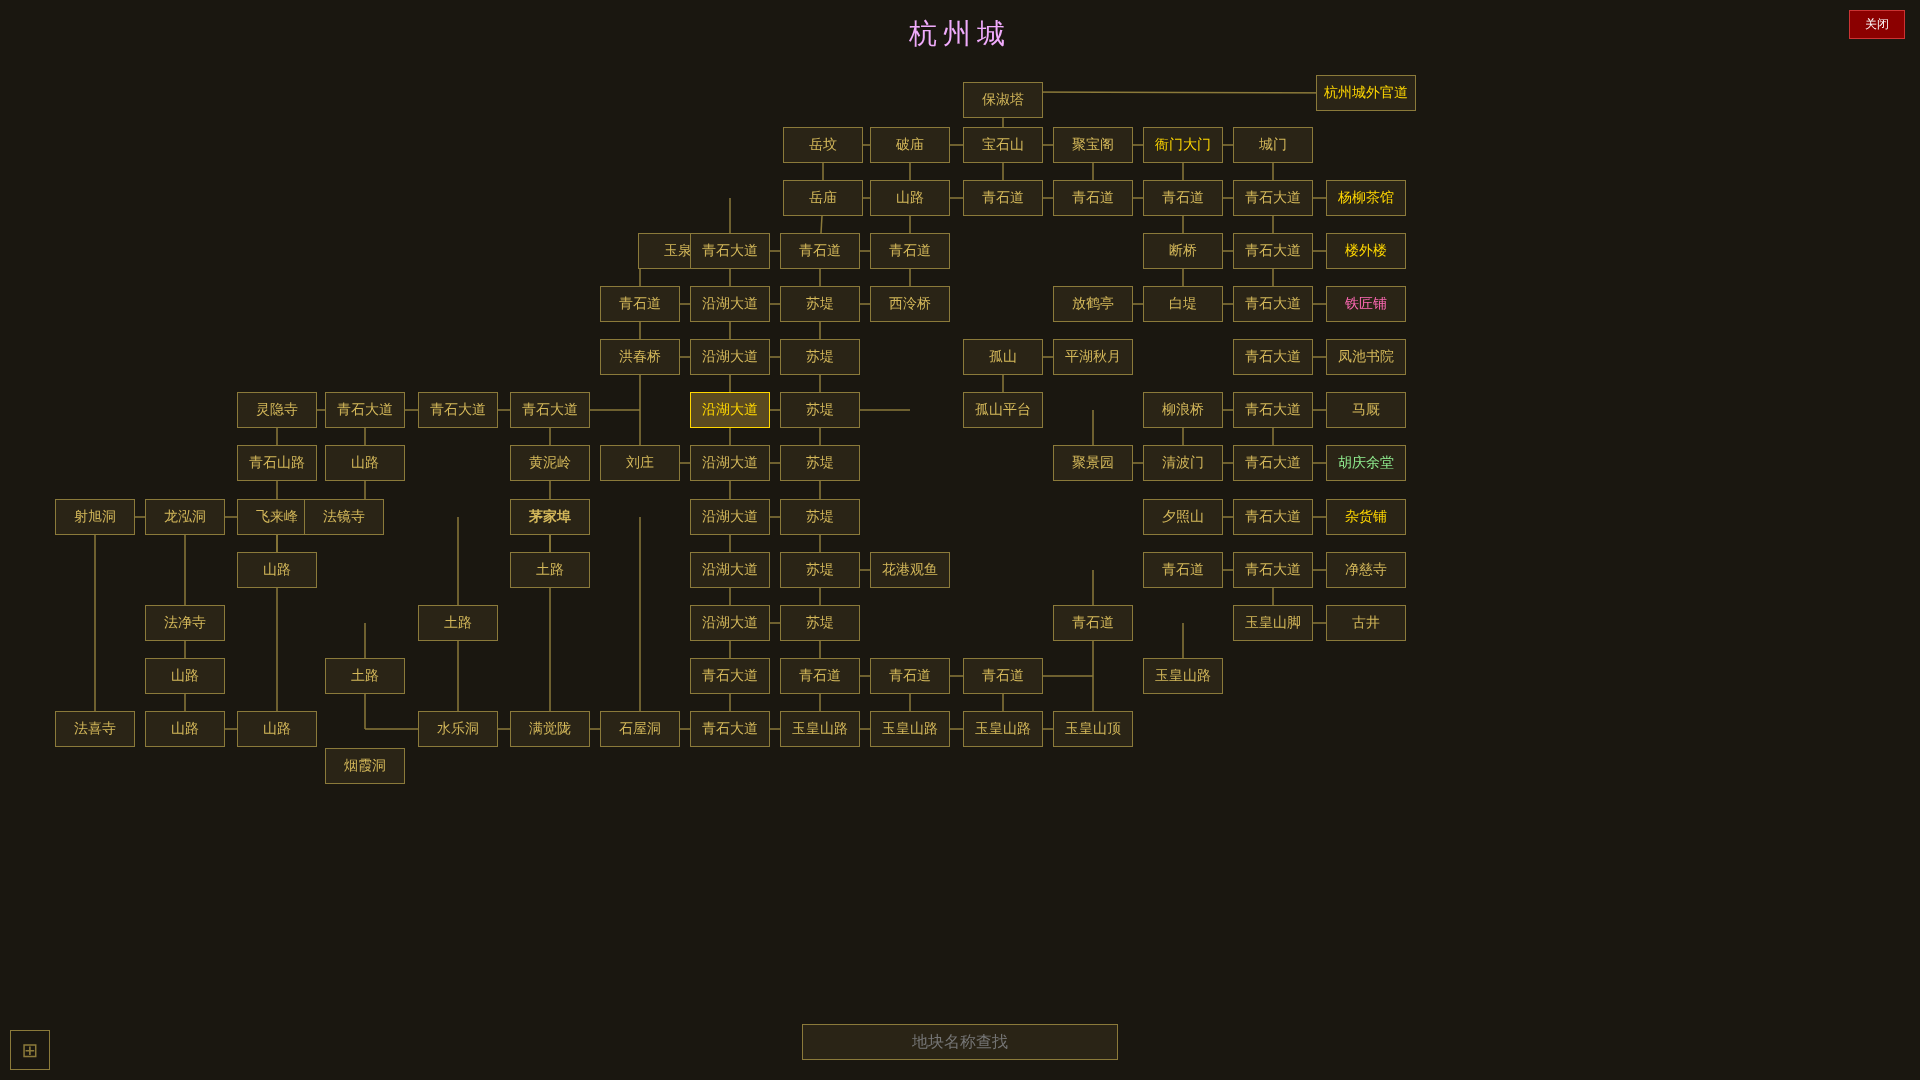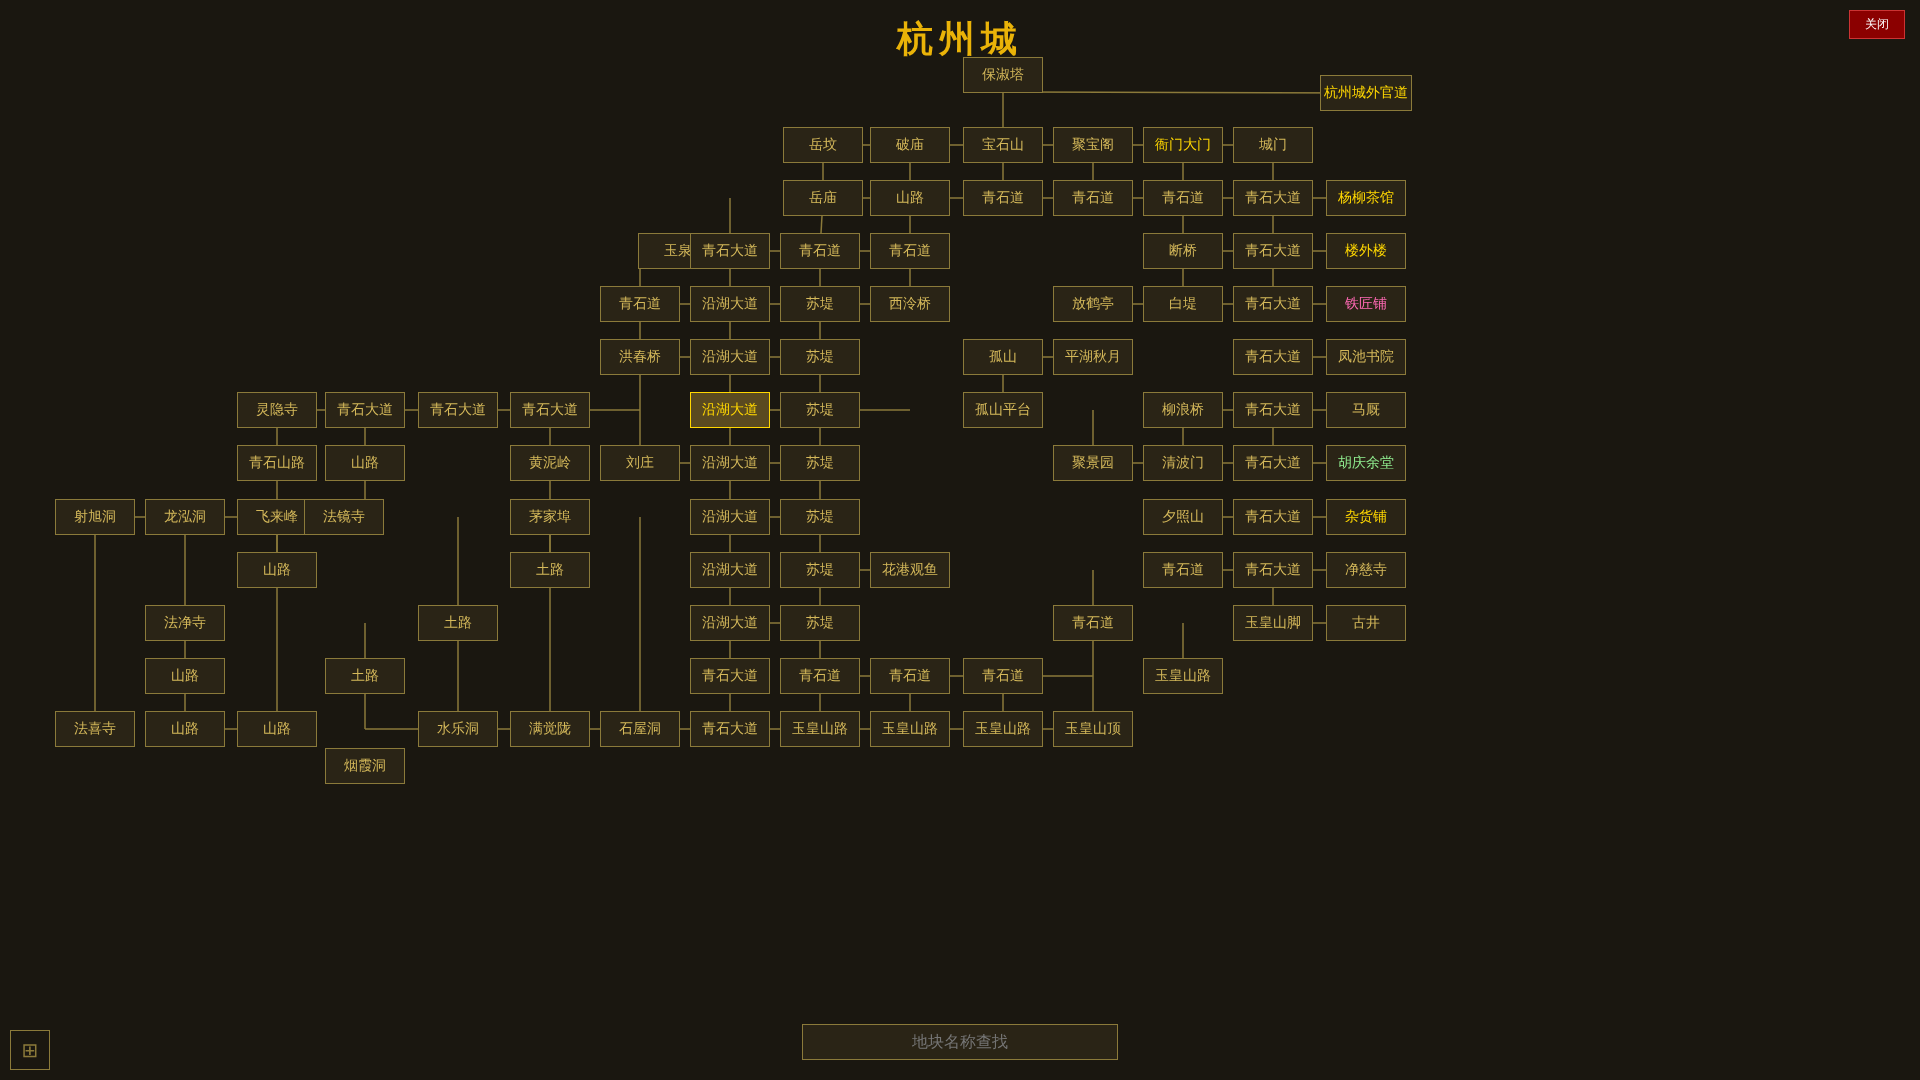--- a/index.html
+++ b/index.html
@@ -10,24 +10,24 @@
       font-family: 'SimSun', 'STSong', serif;
       overflow: hidden;
       position: relative;
     }
 
     #title {
       position: absolute;
       top: 15px;
       left: 50%;
       transform: translateX(-50%);
-      color: #eab308;
-      font-size: 36px;
+      color: #f0abfc;
+      font-size: 28px;
       letter-spacing: 6px;
-      font-weight: bold;
+      font-weight: normal;
     }
 
     #close-btn {
       position: absolute;
       top: 10px;
       right: 15px;
       background: #8b0000;
       border: 1px solid #cc3333;
       color: #fff;
       padding: 5px 15px;
@@ -97,21 +97,21 @@
       color: #ff69b4;
     }
 
     .node.special-green {
       background: #2a2416;
       border-color: #8b7a3a;
       color: #90ee90;
     }
 
     .node.wide {
-      width: 92px;
+      width: 100px;
     }
 
     .node.highlighted {
       background: #5a4a20;
       border-color: #ffd700;
       color: #ffd700;
     }
 
     #bottom-left-icon {
       position: absolute;
@@ -255,21 +255,21 @@
       <line x1="365" y1="729" x2="458" y2="729" stroke="#8b7a3a" stroke-width="1.5"></line>
       <line x1="458" y1="729" x2="550" y2="729" stroke="#8b7a3a" stroke-width="1.5"></line>
       <line x1="550" y1="729" x2="640" y2="729" stroke="#8b7a3a" stroke-width="1.5"></line>
       <line x1="640" y1="729" x2="730" y2="729" stroke="#8b7a3a" stroke-width="1.5"></line>
       <line x1="730" y1="729" x2="820" y2="729" stroke="#8b7a3a" stroke-width="1.5"></line>
       <line x1="820" y1="729" x2="910" y2="729" stroke="#8b7a3a" stroke-width="1.5"></line>
       <line x1="910" y1="729" x2="1003" y2="729" stroke="#8b7a3a" stroke-width="1.5"></line>
       <line x1="1003" y1="729" x2="1093" y2="729" stroke="#8b7a3a" stroke-width="1.5"></line>
       <line x1="185" y1="729" x2="277" y2="729" stroke="#8b7a3a" stroke-width="1.5"></line>
     </svg>
-<div class="node normal" style="left: 1003px; top: 75px;">保淑塔</div>
+<div class="node normal" style="left: 1003px; top: 100px;">保淑塔</div>
     <div class="node special-yellow wide" style="left: 1366px; top: 93px;">杭州城外官道</div>
     <div class="node normal" style="left: 823px; top: 145px;">岳坟</div>
     <div class="node normal" style="left: 910px; top: 145px;">破庙</div>
     <div class="node normal" style="left: 1003px; top: 145px; text-align: center;">宝石山</div>
     <div class="node normal" style="left: 1093px; top: 145px;">聚宝阁</div>
     <div class="node special-yellow" style="left: 1183px; top: 145px;">衙门大门</div>
     <div class="node normal" style="left: 1273px; top: 145px;">城门</div>
     <div class="node normal" style="left: 823px; top: 198px;">岳庙</div>
     <div class="node normal" style="left: 910px; top: 198px;">山路</div>
     <div class="node normal" style="left: 1003px; top: 198px;">青石道</div>
@@ -316,21 +316,21 @@
     <div class="node normal" style="left: 730px; top: 463px;">沿湖大道</div>
     <div class="node normal" style="left: 820px; top: 463px;">苏堤</div>
     <div class="node normal" style="left: 1093px; top: 463px;">聚景园</div>
     <div class="node normal" style="left: 1183px; top: 463px;">清波门</div>
     <div class="node normal" style="left: 1273px; top: 463px;">青石大道</div>
     <div class="node special-green" style="left: 1366px; top: 463px;">胡庆余堂</div>
     <div class="node normal" style="left: 95px; top: 517px;">射旭洞</div>
     <div class="node normal" style="left: 185px; top: 517px;">龙泓洞</div>
     <div class="node normal" style="left: 277px; top: 517px; text-align: right;">飞来峰</div>
     <div class="node normal" style="left: 344px; top: 517px;">法镜寺</div>
-    <div class="node normal" style="left: 550px; top: 517px;">茅家埠</div>
+    <div class="node normal" style="left: 550px; top: 517px; font-weight: bold;">茅家埠</div>
     <div class="node normal" style="left: 730px; top: 517px;">沿湖大道</div>
     <div class="node normal" style="left: 820px; top: 517px;">苏堤</div>
     <div class="node normal" style="left: 1183px; top: 517px;">夕照山</div>
     <div class="node normal" style="left: 1273px; top: 517px;">青石大道</div>
     <div class="node special-yellow" style="left: 1366px; top: 517px;">杂货铺</div>
     <div class="node normal" style="left: 277px; top: 570px;">山路</div>
     <div class="node normal" style="left: 550px; top: 570px;">土路</div>
     <div class="node normal" style="left: 730px; top: 570px;">沿湖大道</div>
     <div class="node normal" style="left: 820px; top: 570px;">苏堤</div>
     <div class="node normal" style="left: 910px; top: 570px;">花港观鱼</div>

